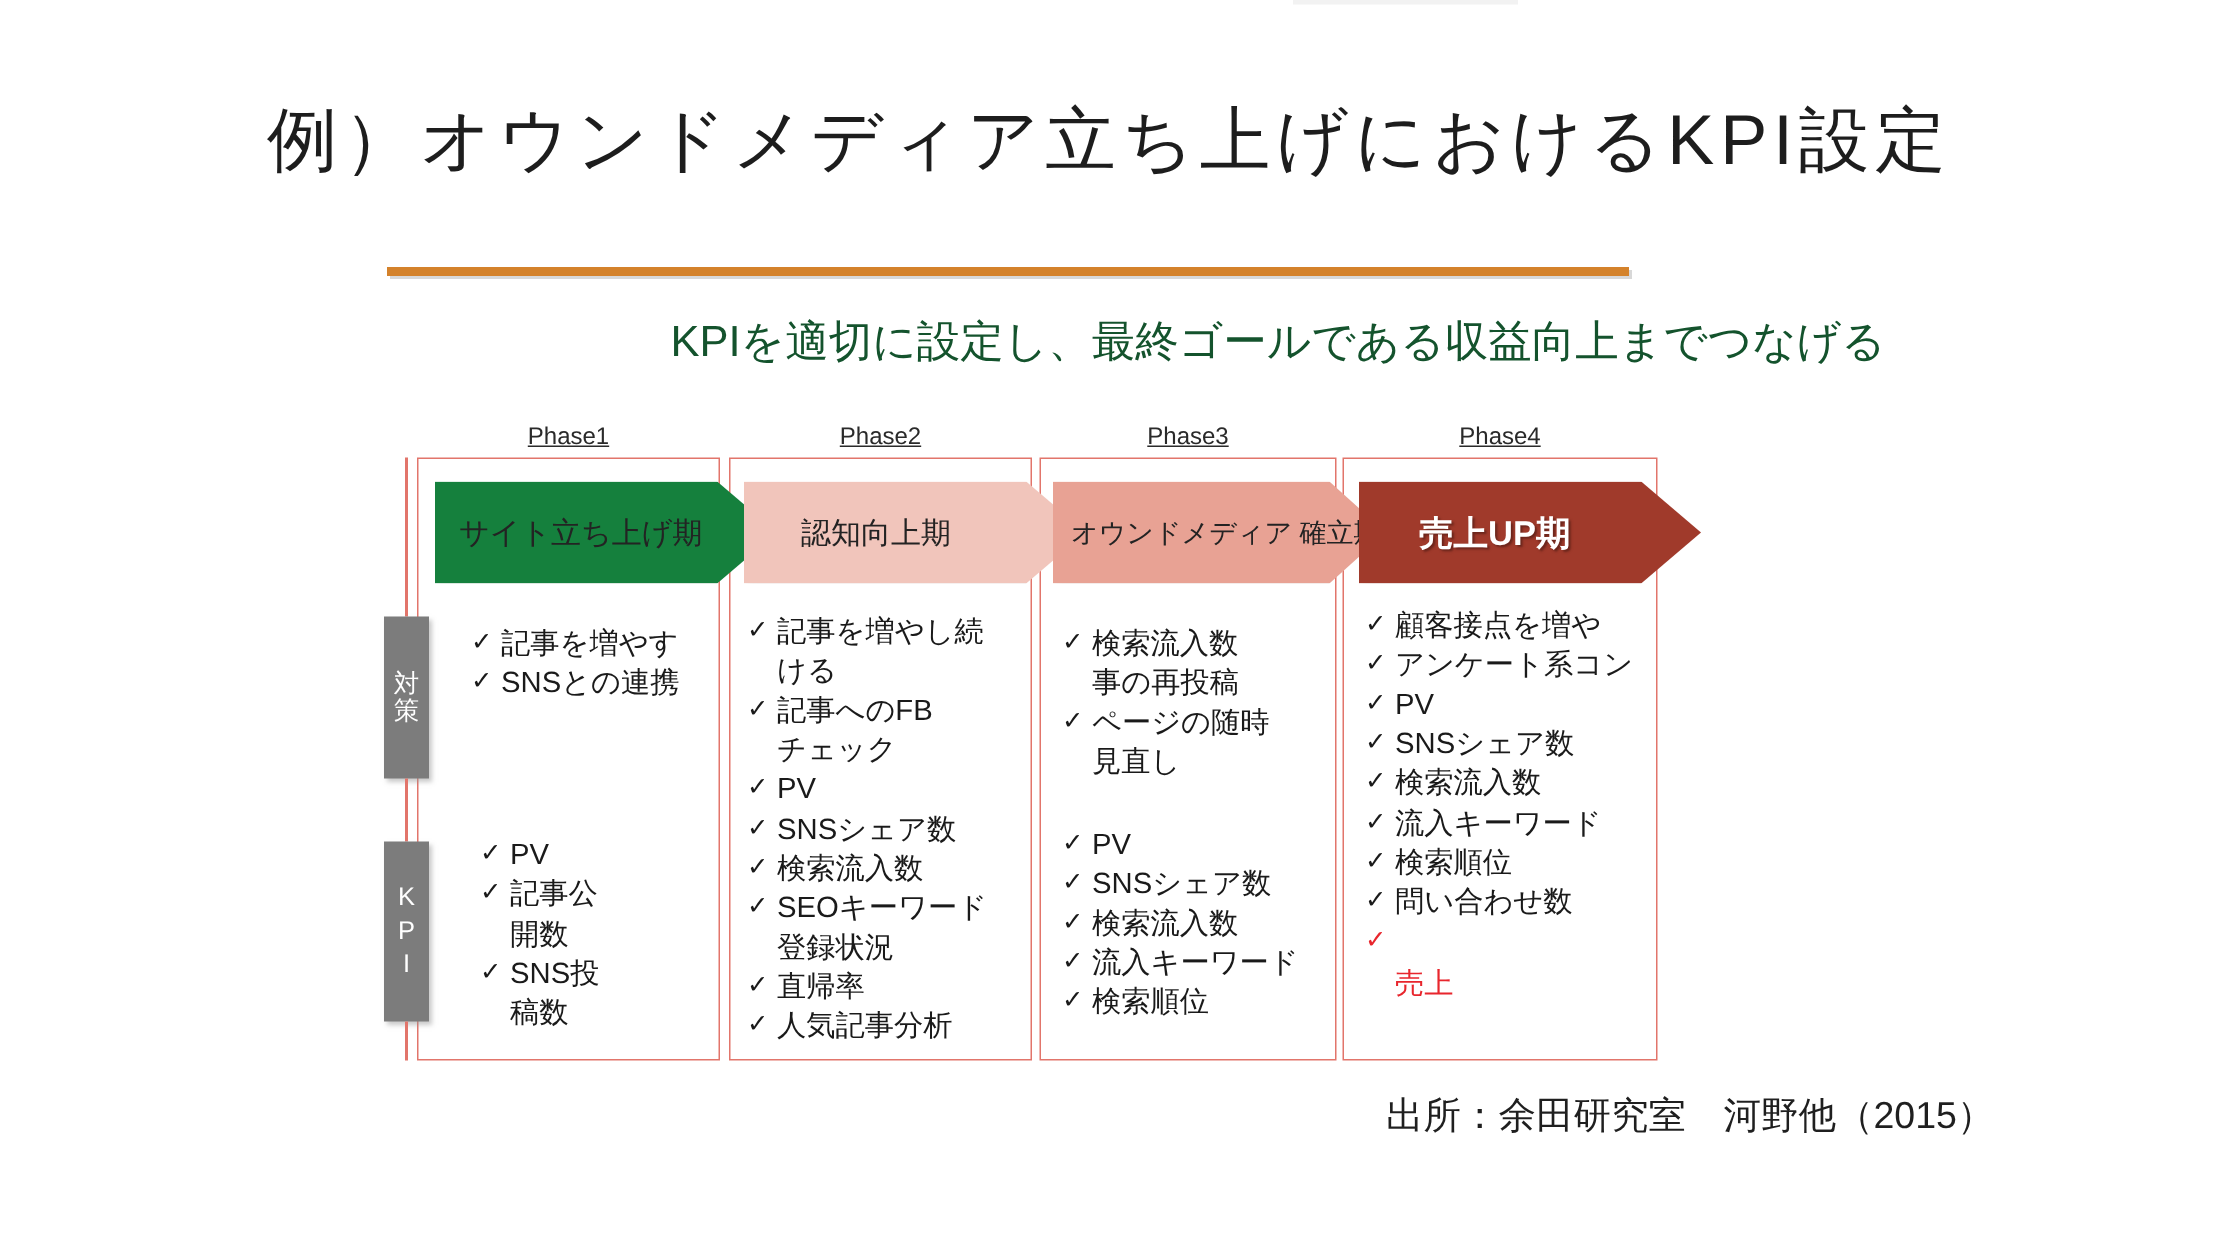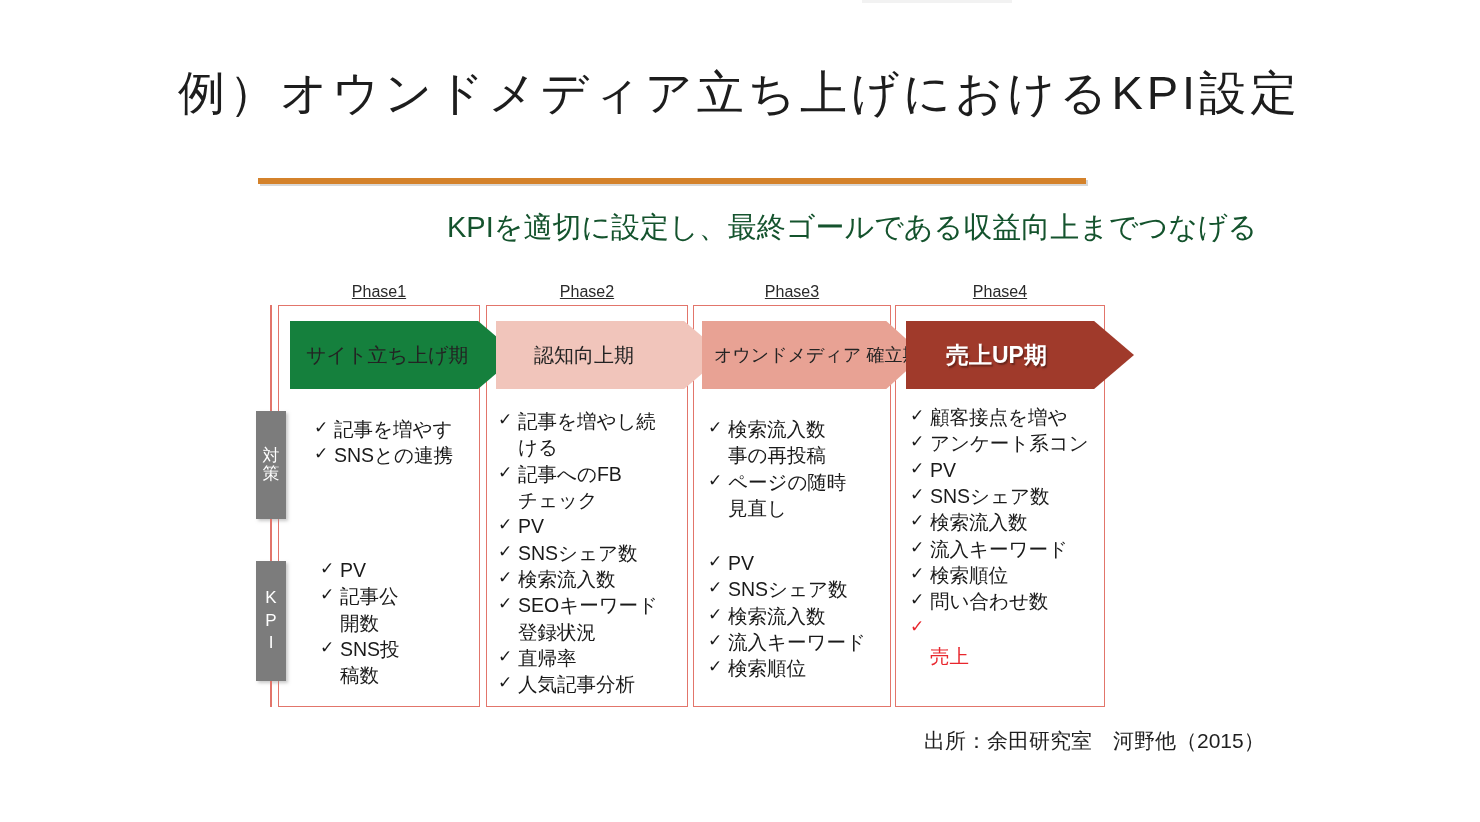--- a/index.html
+++ b/index.html
@@ -205,21 +205,21 @@
   .l2          { left: 220px; top: 126px; width: 190px; }
   .l3-measures { left: 430px; top: 134px; width: 180px; }
   .l3-kpis     { left: 430px; top: 268px; width: 180px; }
   .l4          { left: 632px; top: 122px; width: 196px; }
 
   
   .source {
     position: absolute;
     left: 924px;
     top: 727px;
-    font-size: 21px;
+    font-size: 25px;
     color: #1f1f1f;
     white-space: nowrap;
   }
 
   .top-artifact {
     position: absolute;
     left: 862px;
     top: 0px;
     width: 150px;
     height: 3px;

